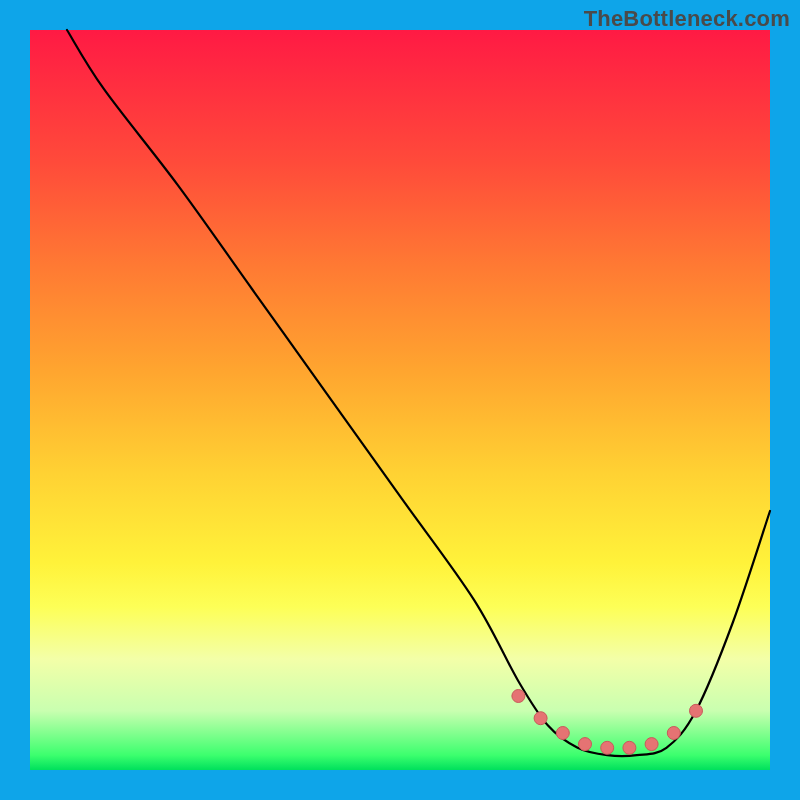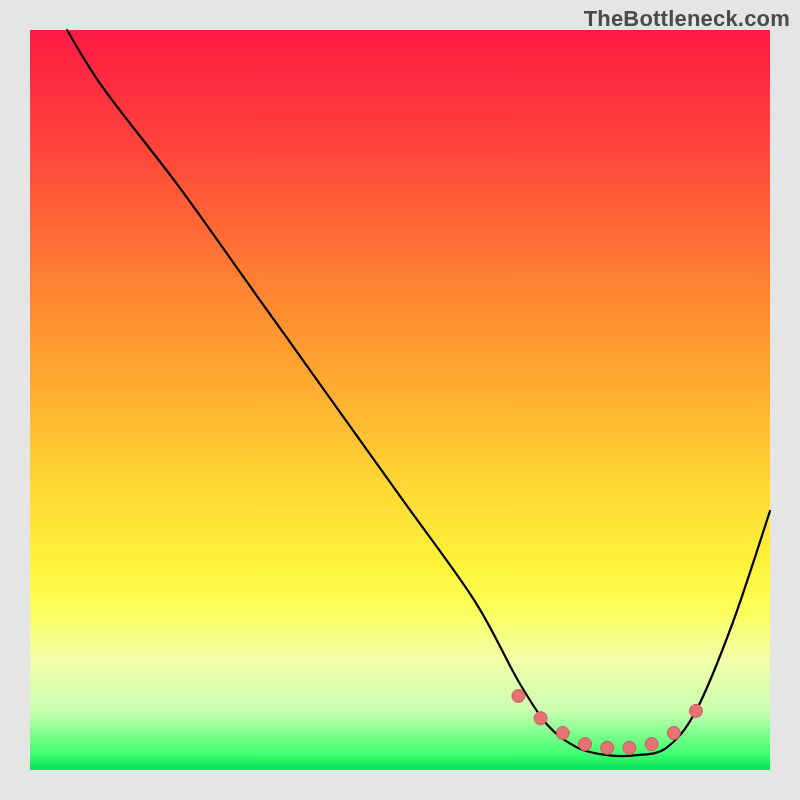--- a/index.html
+++ b/index.html
@@ -8,21 +8,21 @@
     width: 800px;
     height: 800px;
     background: #000;
     font-family: Arial, Helvetica, sans-serif;
     overflow: hidden;
   }
   .frame {
     position: relative;
     width: 800px;
     height: 800px;
-    background: #e5e5e5;
+    background: #0ea5e9;
   }
   .plot {
     position: absolute;
     left: 30px;
     top: 30px;
     width: 740px;
     height: 740px;
     background: linear-gradient(to bottom,
       #ff1a44 0%,
       #ff4b3a 18%,

